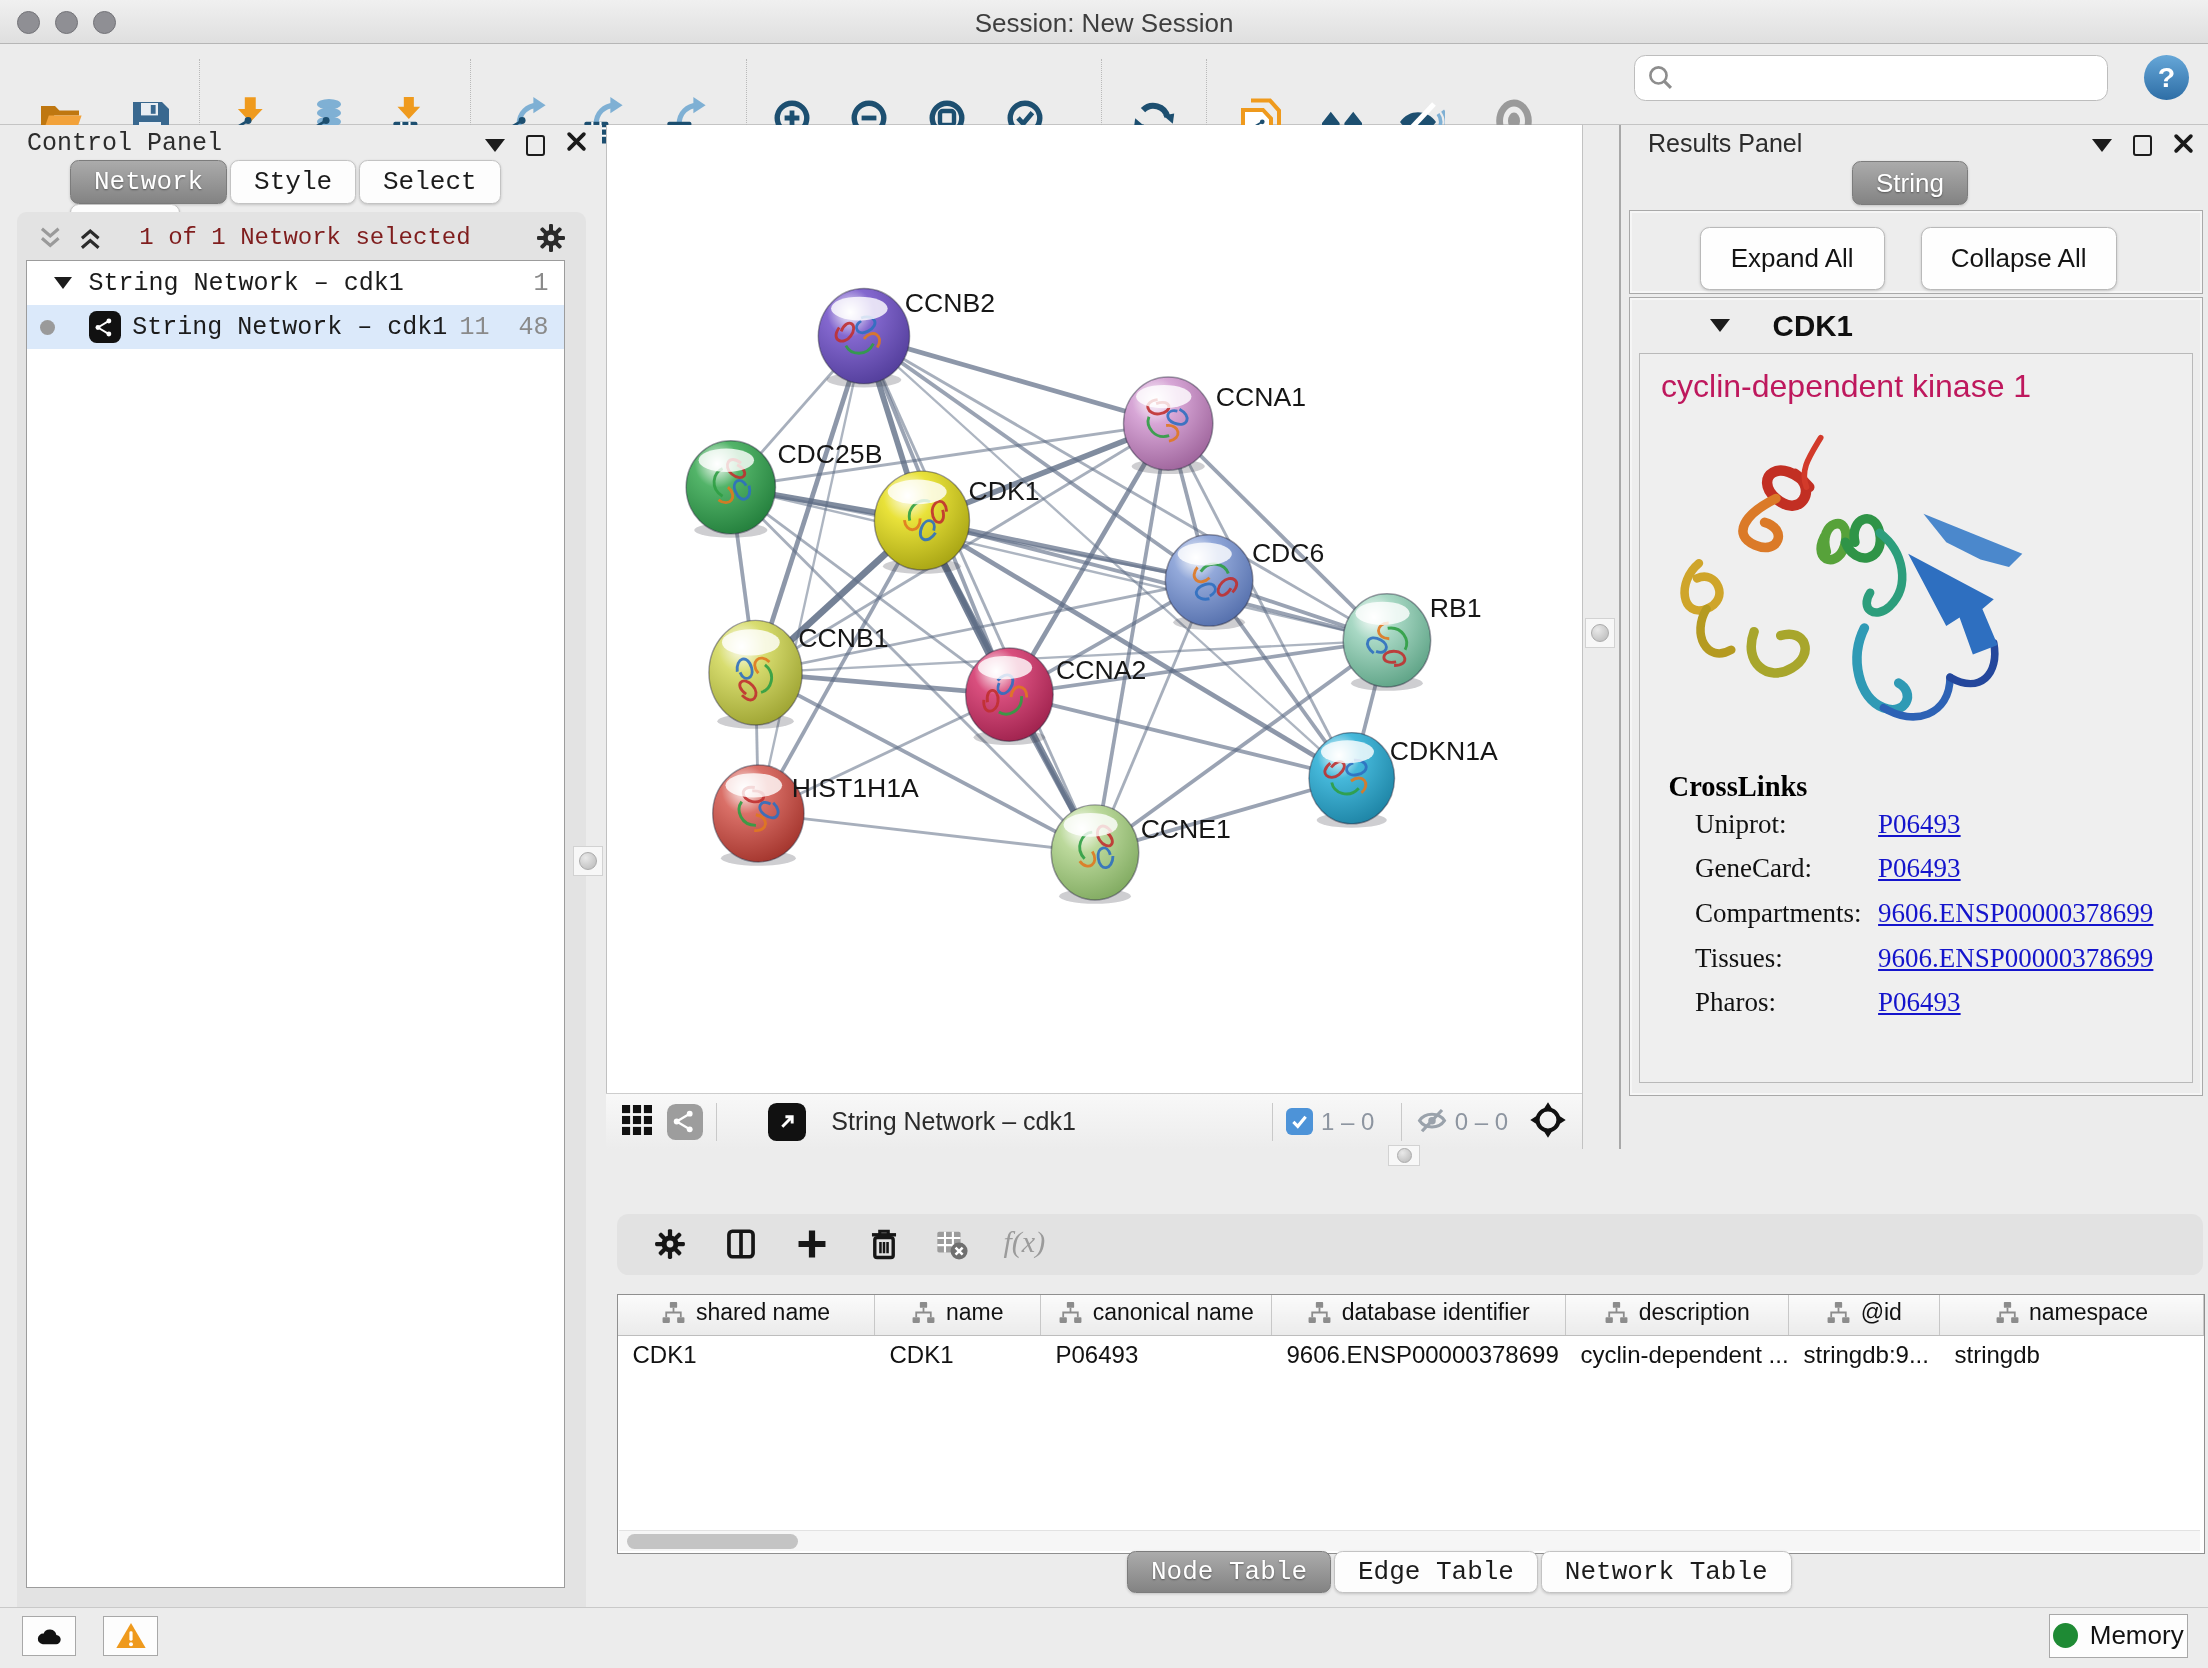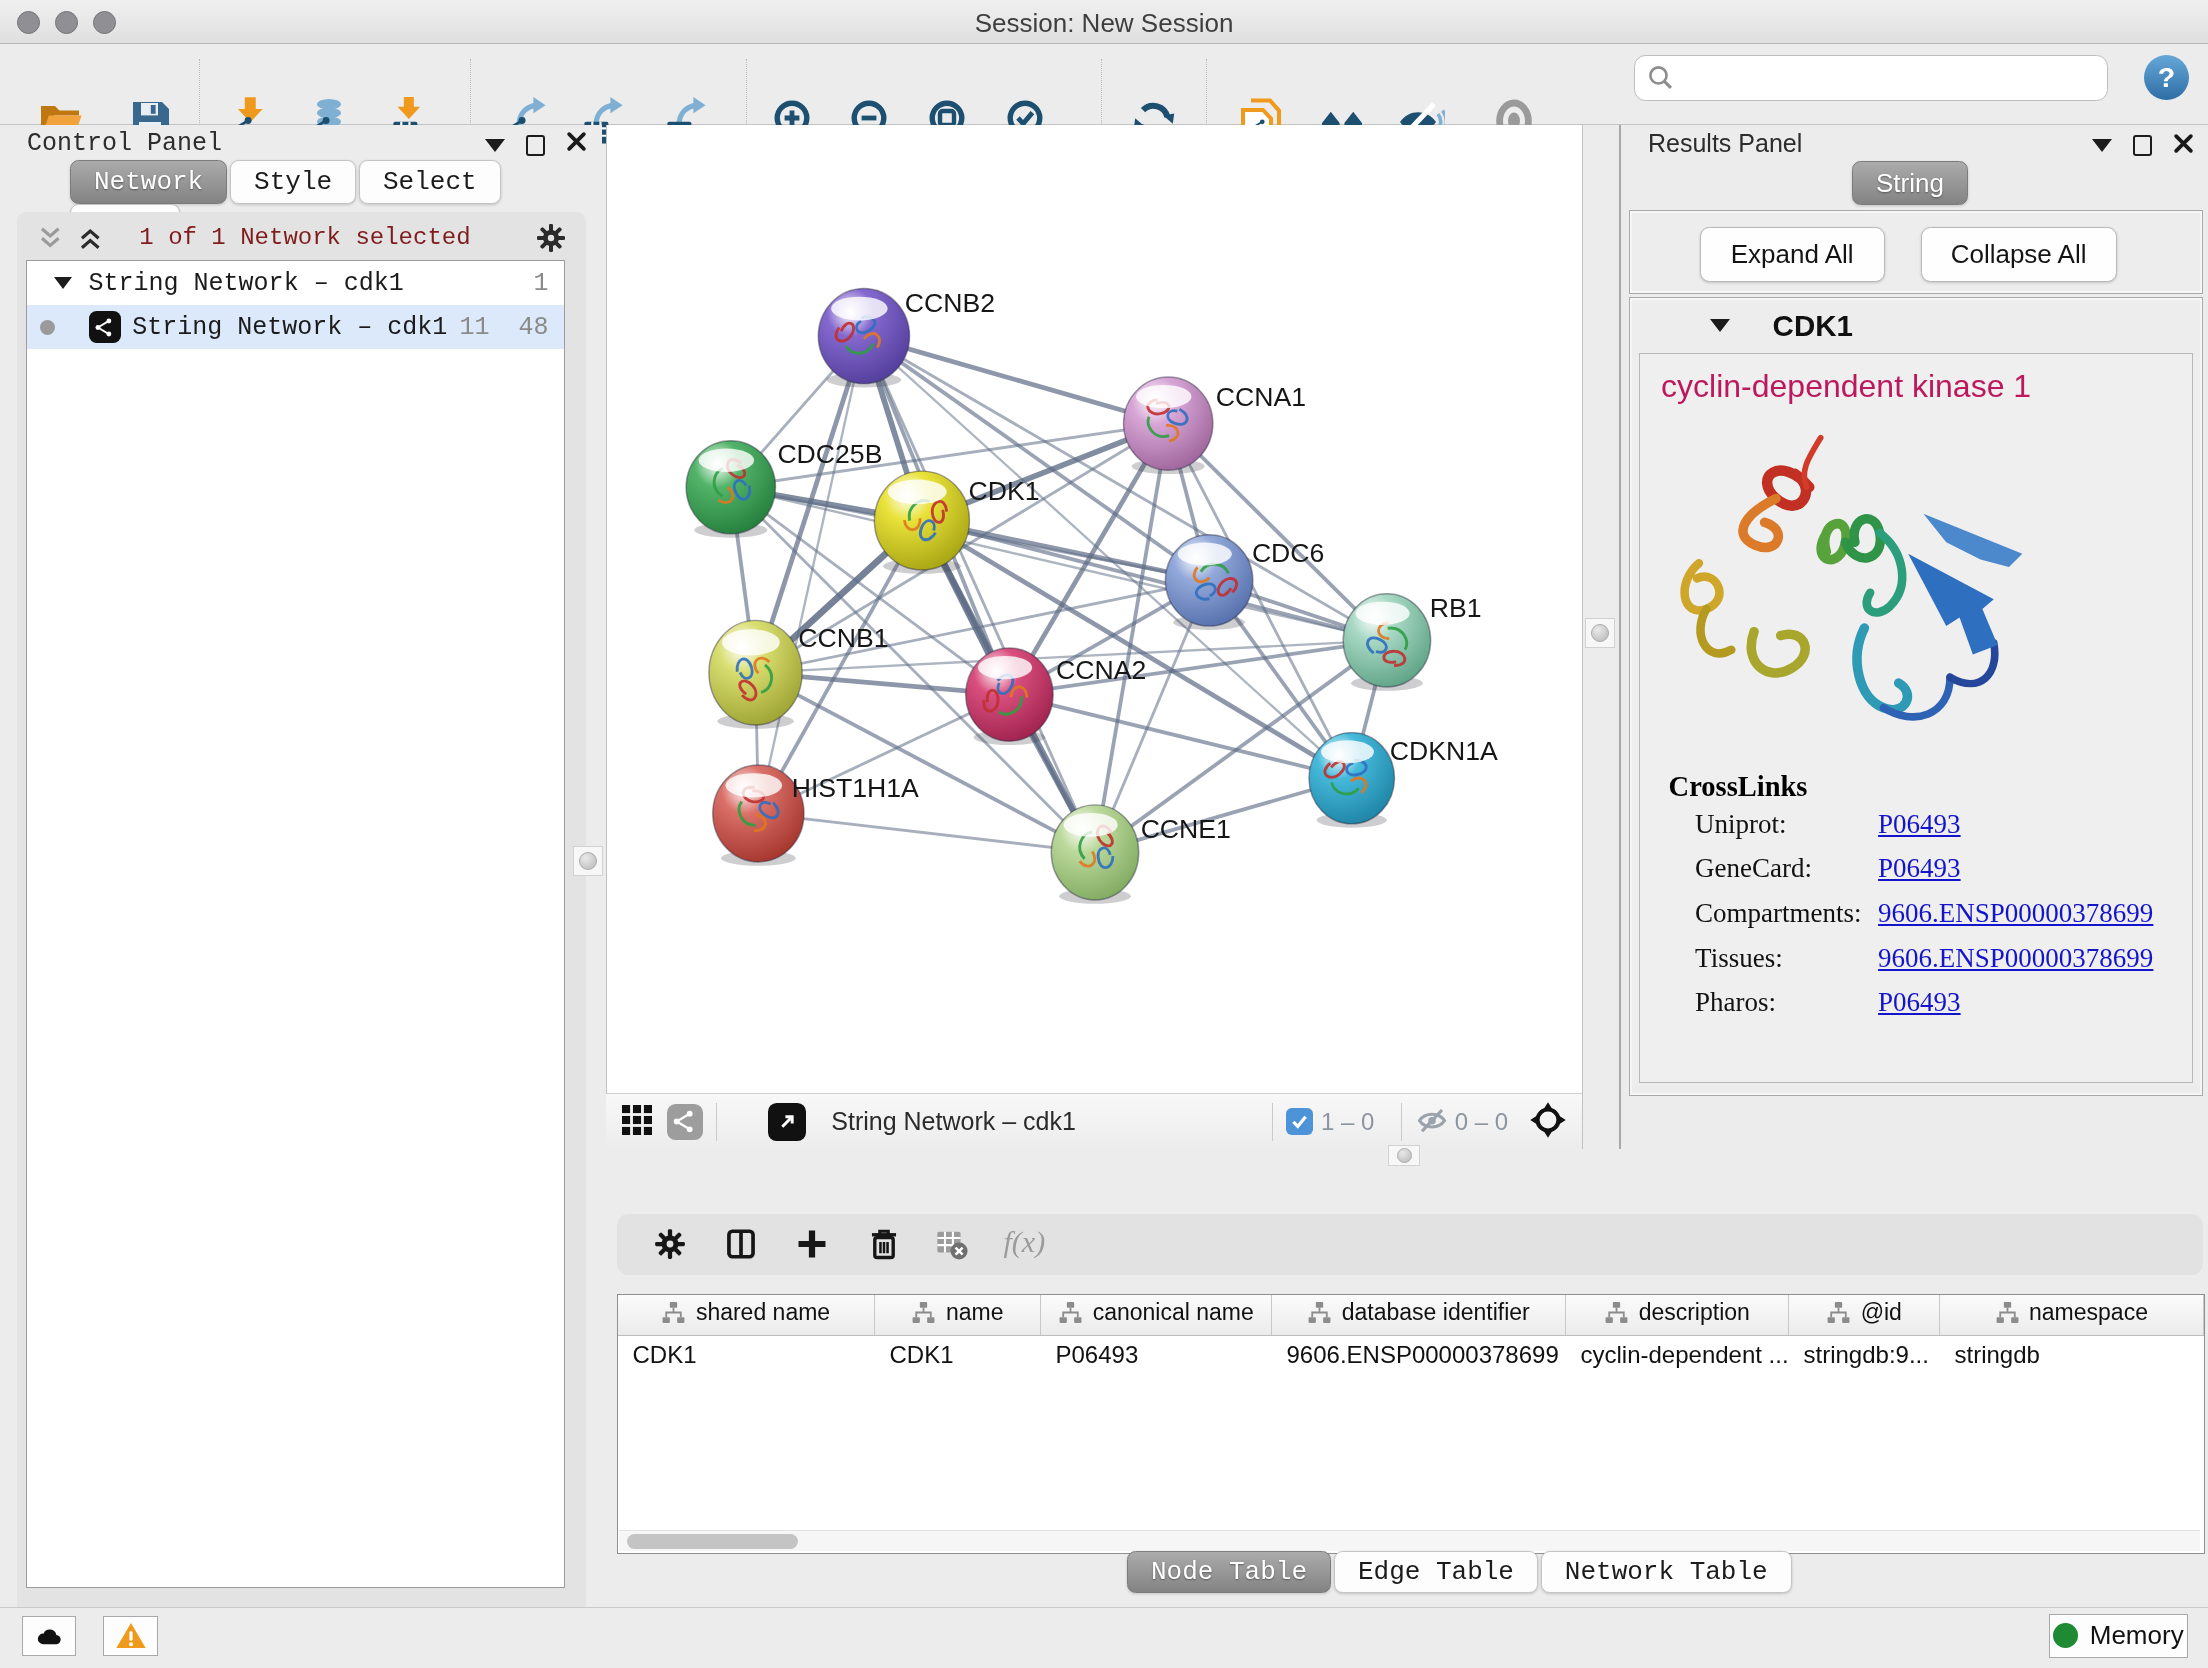--- a/index.html
+++ b/index.html
@@ -71,21 +71,21 @@
   .checkbadge { width:27px; height:27px; border-radius:5.7px; background:#4d93d8; display:flex; align-items:center; justify-content:center; }
   .gutter { position:absolute; left:1582px; top:125px; width:39px; height:1047px; background:#ececec;
     border-left:1px solid #c2c2c2; border-right:2.9px double #a8a8a8; }
   .hsplit { position:absolute; left:606px; top:1149px; width:1603px; height:23px; background:#ececec; }
 
   
   .results-panel { position:absolute; left:1621px; top:125px; width:588px; height:1047px; background:#ececec; }
   .rp-tab { position:absolute; left:231px; top:36px; }
   .rp-boxA { position:absolute; left:7.6px; top:85px; width:574px; height:84px; background:#ededed;
     border:1px solid #a9a9a9; box-shadow:inset 0 0 0 1.9px #f6f6f6; }
-  .btn { display:inline-flex; align-items:center; justify-content:center; height:55px; background:#fefefe;
+  .btn { display:inline-flex; align-items:center; justify-content:center; height:63px; background:#fefefe;
     border:1px solid #b9b9b9; border-radius:9.5px; font-size:26px; color:#141414; box-shadow:0 1px 2.9px rgba(0,0,0,.18); }
   .rp-boxB { position:absolute; left:7.6px; top:172px; width:574px; height:799px; background:#ededed;
     border:1px solid #a9a9a9; box-shadow:inset 0 0 0 1.9px #f6f6f6; }
   .rp-protein-head { position:absolute; left:0; top:5.7px; width:100%; height:49px; }
   .rp-protein-head .tri-down { position:absolute; left:80px; top:15px; }
   .rp-protein-head .pname { position:absolute; left:143px; top:5.7px; font-size:29.5px; font-weight:bold; color:#101010; }
   .rp-innerbox { position:absolute; left:9.5px; top:55px; width:554px; height:730px; background:#efefef; border:1px solid #b9b9b9; overflow:hidden; }
   .rp-desc { position:absolute; left:21px; top:14.3px; font-size:32px; color:#be185d; }
   .ribbon { position:absolute; left:19px; top:57px; }
   .xl-title { position:absolute; left:28.5px; top:417px; font-family:"Liberation Serif", serif; font-weight:bold; font-size:28.5px; color:#000; }

